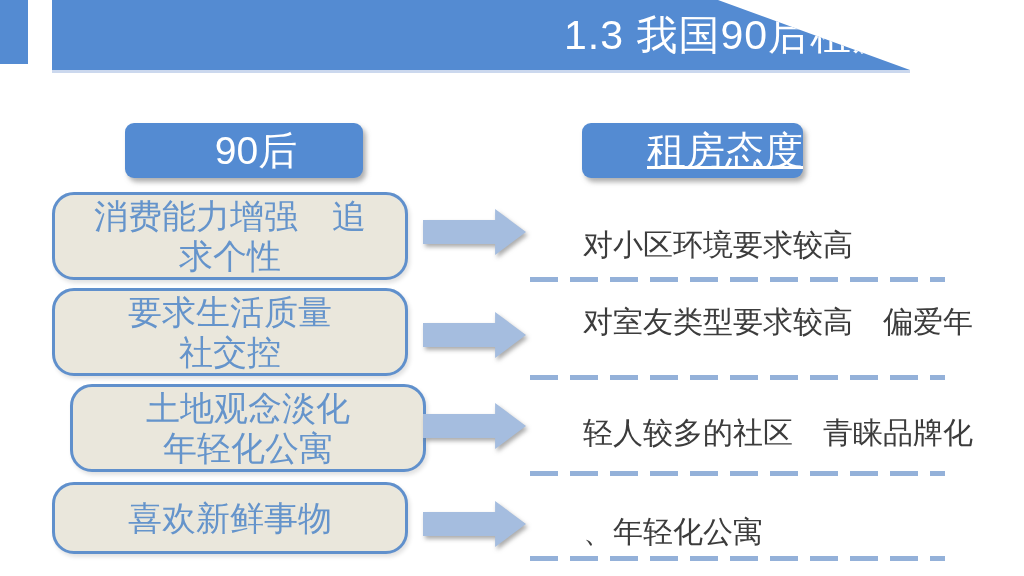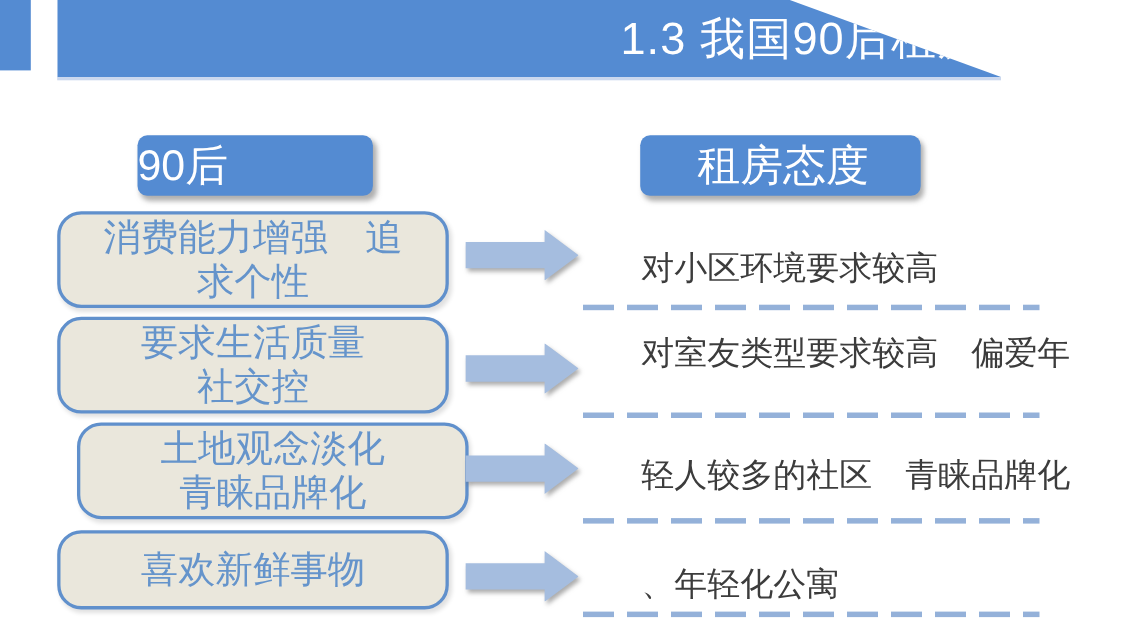--- a/index.html
+++ b/index.html
@@ -25,22 +25,22 @@
   .banner-underline{position:absolute;left:0;top:70px;width:858px;height:3px;background:#CBD8EE;}
   .banner-title{
     position:absolute;left:512px;top:11px;color:#ffffff;font-size:41px;line-height:48px;
     white-space:nowrap;letter-spacing:1px;
   }
   .pill{
     position:absolute;top:123px;height:55px;background:var(--blue);border-radius:9px;
     color:#ffffff;font-size:39px;display:flex;align-items:center;
     box-shadow:3px 4px 5px rgba(110,110,110,0.55);
   }
-  .pill-left{left:125px;width:214px;justify-content:flex-start;}
-  .pill-right{left:582px;width:255px;justify-content:center;padding-left:5px;box-sizing:border-box;}
+  .pill-left{left:125px;width:214px;justify-content:center;padding-left:24px;}
+  .pill-right{left:582px;width:221px;justify-content:flex-end;padding-left:5px;box-sizing:border-box;text-decoration:underline;}
   .trait{
     position:absolute;left:52px;width:356px;height:88px;box-sizing:border-box;
     background:var(--boxbg);border:3px solid var(--boxborder);border-radius:22px;
     display:flex;flex-direction:column;justify-content:center;align-items:center;
     color:var(--boxtext);font-size:34px;line-height:40px;text-align:center;
     box-shadow:2px 3px 4px rgba(0,0,0,0.12);
   }
   .trait-1{top:192px;}
   .trait-2{top:288px;}
   .trait-3{top:384px;margin-left:18px;}
@@ -97,21 +97,21 @@
   <div class="trait trait-1">
     <span>消费能力增强　追</span>
     <span>求个性</span>
   </div>
   <div class="trait trait-2">
     <span>要求生活质量</span>
     <span>社交控</span>
   </div>
   <div class="trait trait-3">
     <span>土地观念淡化</span>
-    <span>青睐品牌化</span>
+    <span>年轻化公寓</span>
   </div>
   <div class="trait trait-4">
     <span>喜欢新鲜事物</span>
   </div>
 
   <div class="arrow-wrap a1">
       <div class="arrow"></div>
     </div>
   <div class="arrow-wrap a2">
       <div class="arrow"></div>

